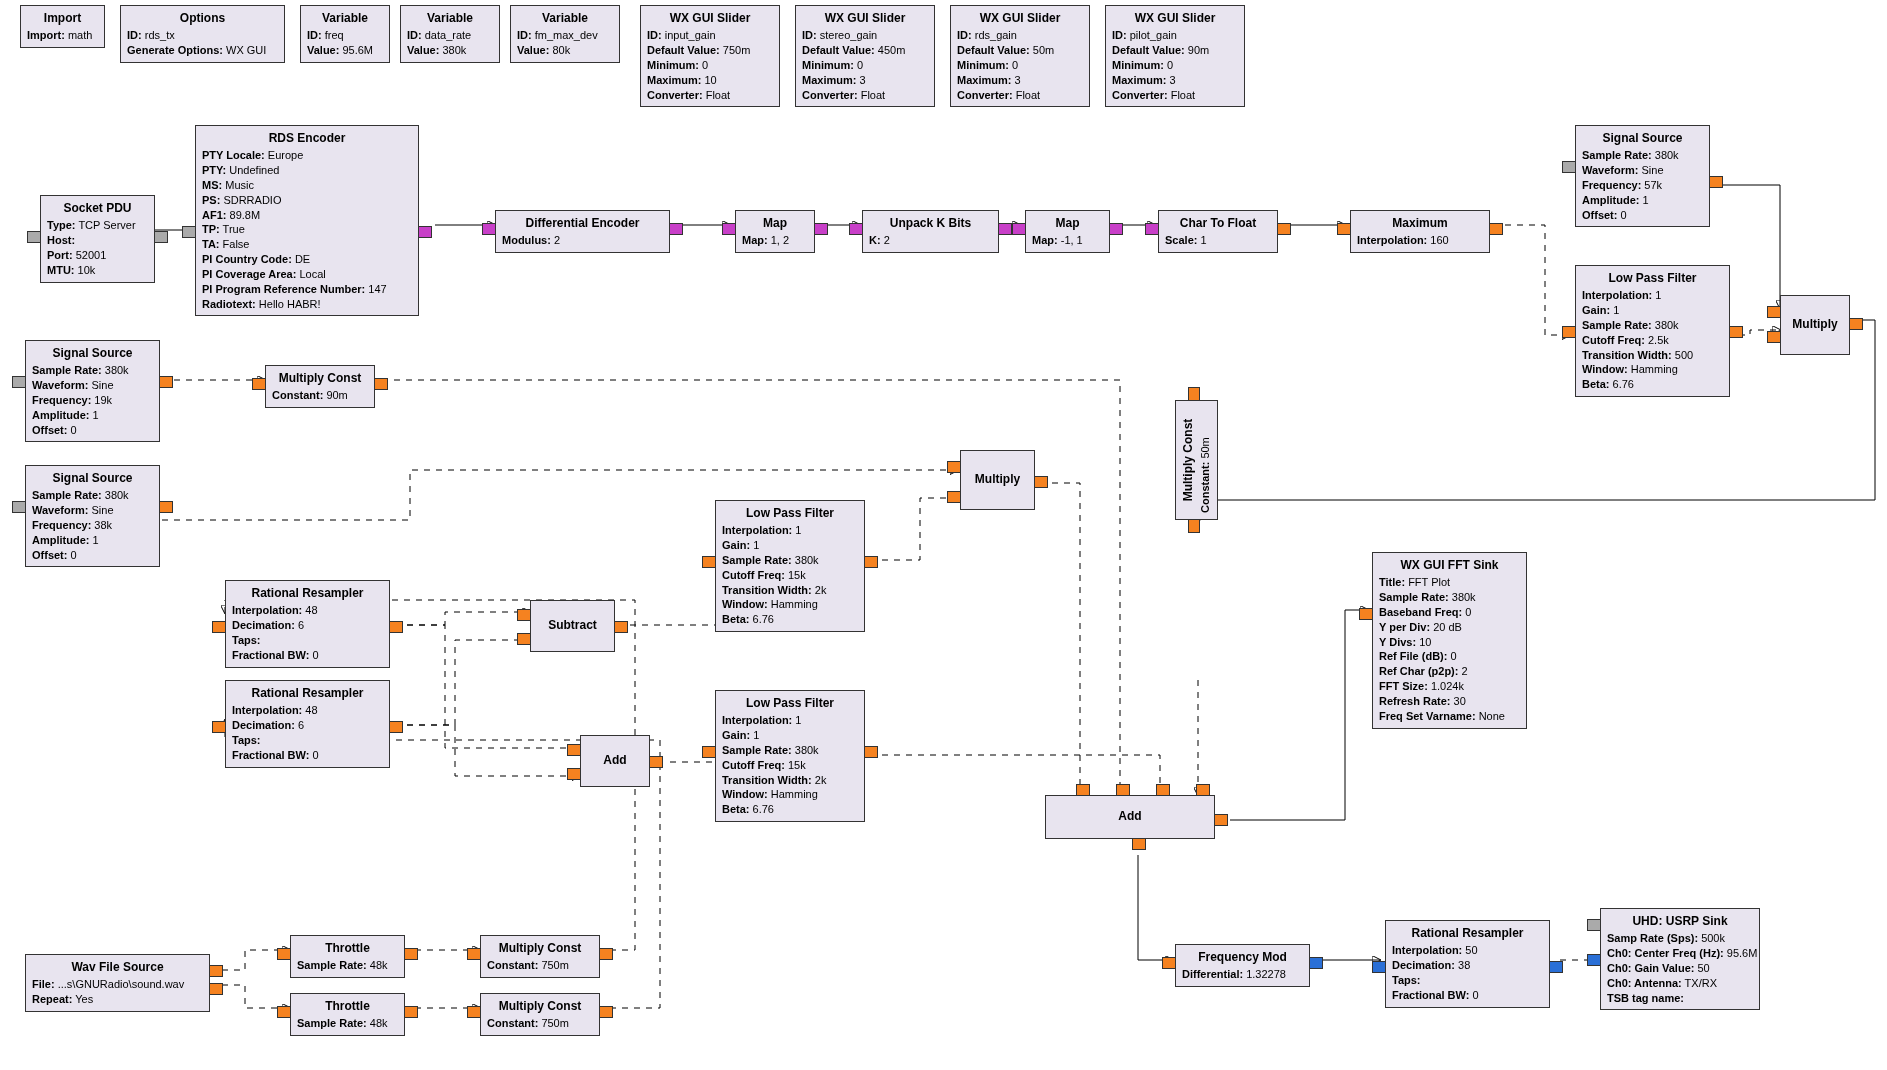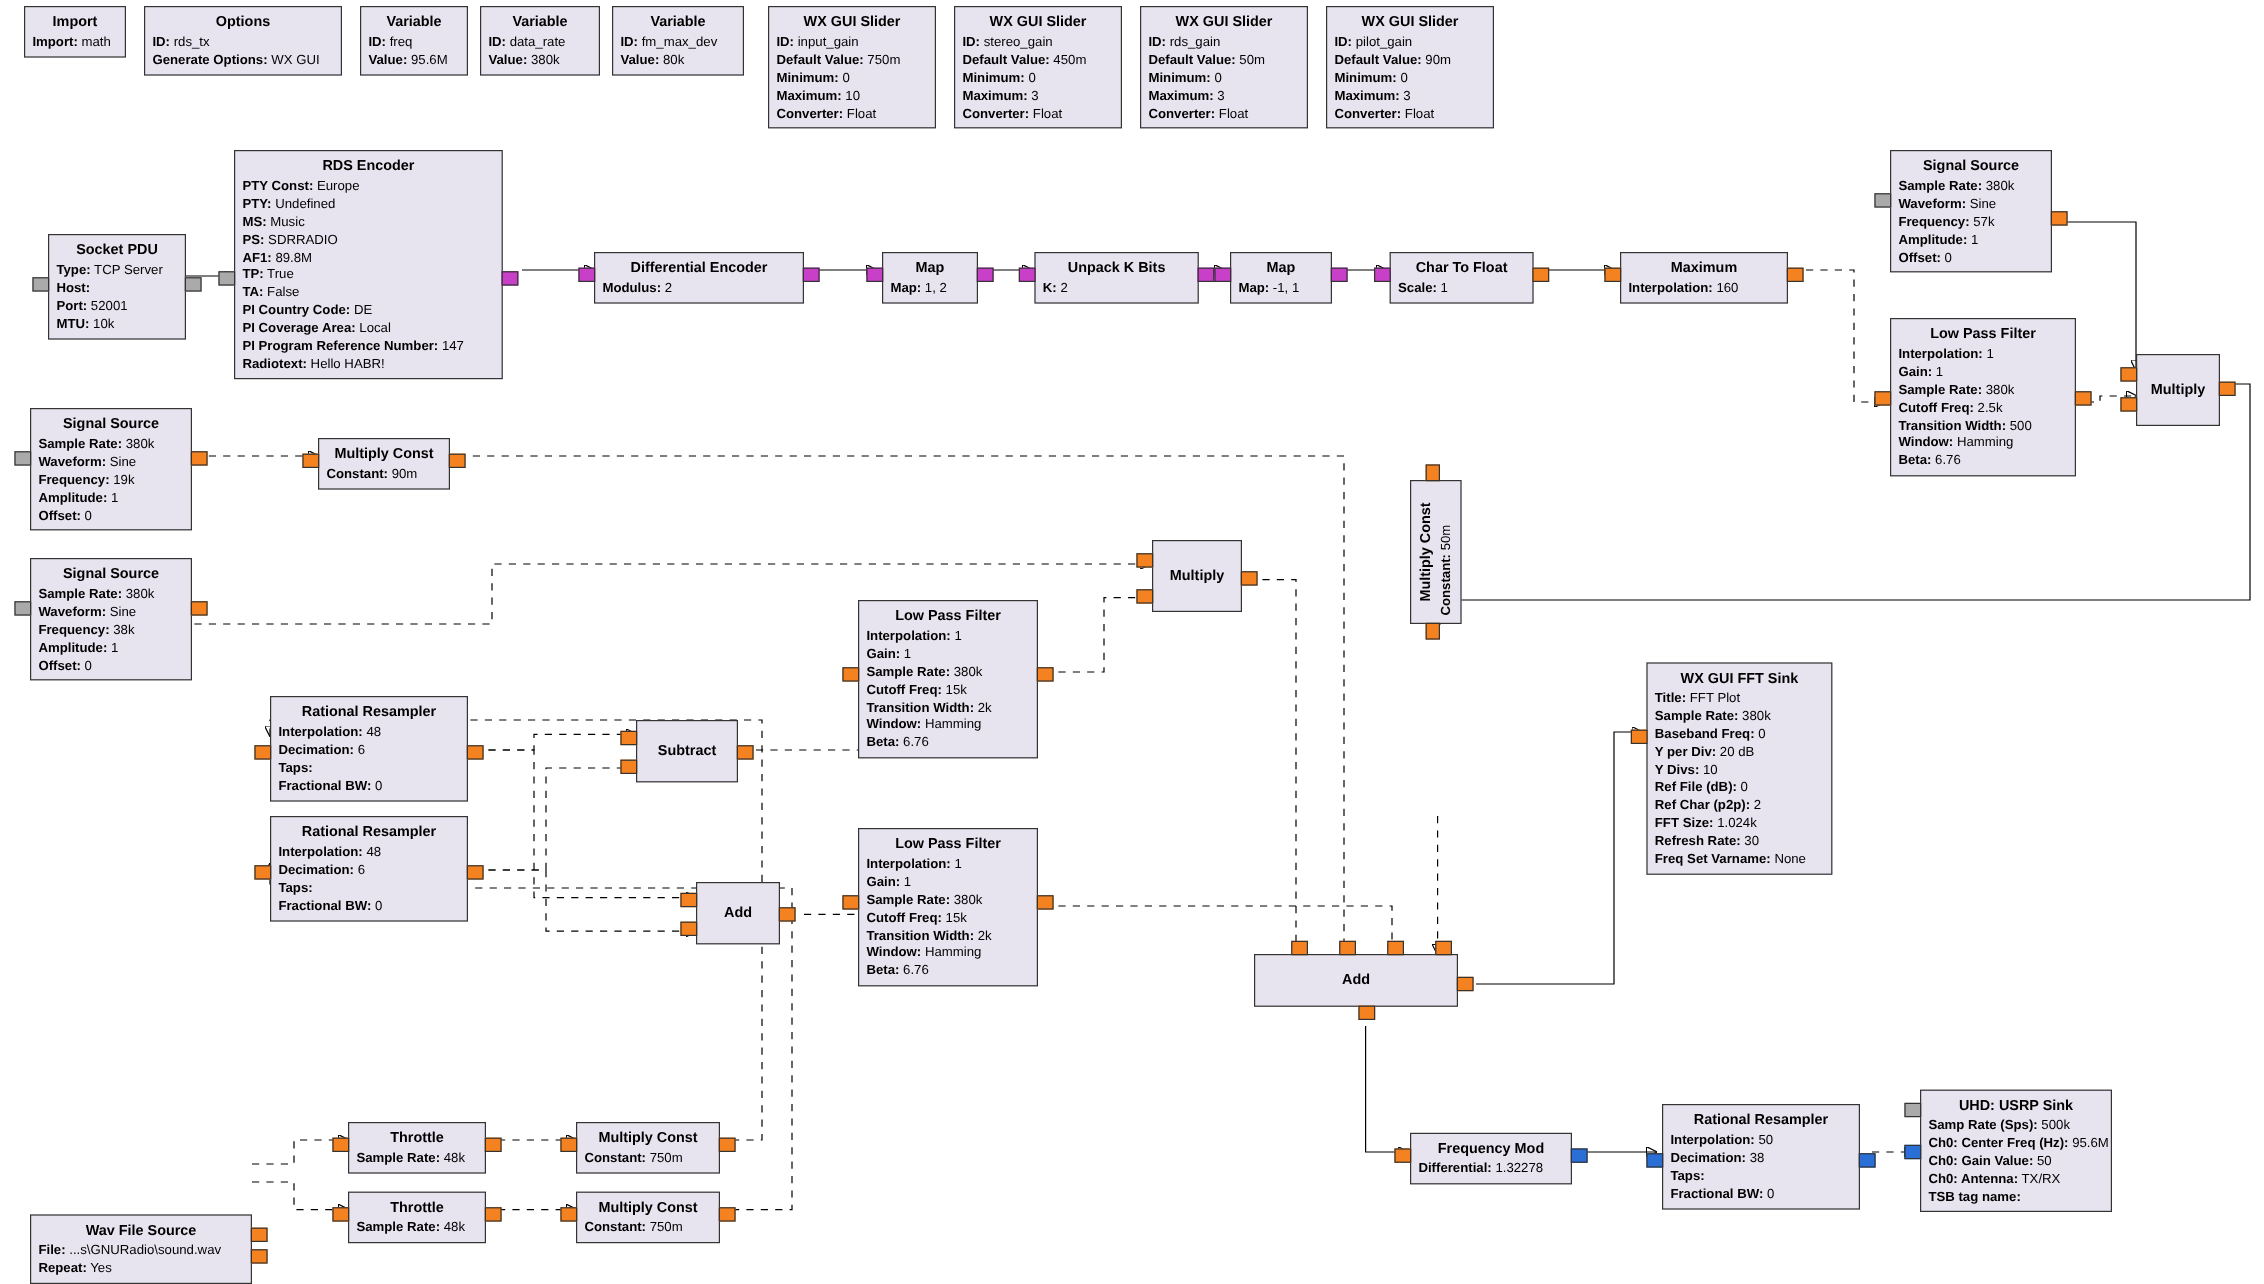--- a/index.html
+++ b/index.html
@@ -175,21 +175,21 @@
   <span class="port msg" style="right:-14px;top:35px"></span>
 <div class="param"><b>Type:</b> TCP Server</div>
     <div class="param"><b>Host:</b> </div>
     <div class="param"><b>Port:</b> 52001</div>
     <div class="param"><b>MTU:</b> 10k</div>
   </div>
 <div id="b-rds" class="block" style="left:195px; top:125px; width:224px">
     <div class="title">RDS Encoder</div>
   <span class="port msg" style="left:-14px;top:100px"></span>
   <span class="port byte" style="right:-14px;top:100px"></span>
-<div class="param"><b>PTY Const:</b> Europe</div>
+<div class="param"><b>PTY Locale:</b> Europe</div>
     <div class="param"><b>PTY:</b> Undefined</div>
     <div class="param"><b>MS:</b> Music</div>
     <div class="param"><b>PS:</b> SDRRADIO</div>
     <div class="param"><b>AF1:</b> 89.8M</div>
     <div class="param"><b>TP:</b> True</div>
     <div class="param"><b>TA:</b> False</div>
     <div class="param"><b>PI Country Code:</b> DE</div>
     <div class="param"><b>PI Coverage Area:</b> Local</div>
     <div class="param"><b>PI Program Reference Number:</b> 147</div>
     <div class="param"><b>Radiotext:</b> Hello HABR!</div>
@@ -396,21 +396,21 @@
     <div class="title">UHD: USRP Sink</div>
   <span class="port complex" style="left:-14px;top:45px"></span>
   <span class="port msg" style="left:-14px;top:10px"></span>
 <div class="param"><b>Samp Rate (Sps):</b> 500k</div>
     <div class="param"><b>Ch0: Center Freq (Hz):</b> 95.6M</div>
     <div class="param"><b>Ch0: Gain Value:</b> 50</div>
     <div class="param"><b>Ch0: Antenna:</b> TX/RX</div>
     <div class="param"><b>TSB tag name:</b> </div>
   </div>
 
-<div id="b-wav" class="block" style="left:25px; top:1012px; width:185px">
+<div id="b-wav" class="block" style="left:25px; top:954px; width:185px">
     <div class="title">Wav File Source</div>
   <span class="port float" style="right:-14px;top:10px"></span>
   <span class="port float" style="right:-14px;top:28px"></span>
 <div class="param"><b>File:</b> ...s\GNURadio\sound.wav</div>
     <div class="param"><b>Repeat:</b> Yes</div>
   </div>
 <div id="b-th1" class="block" style="left:290px; top:935px; width:115px">
     <div class="title">Throttle</div>
   <span class="port float" style="left:-14px;top:12px"></span>
   <span class="port float" style="right:-14px;top:12px"></span>

